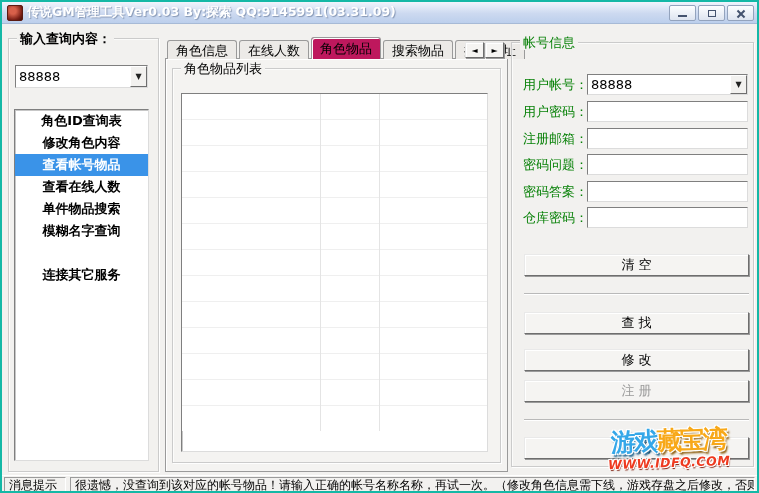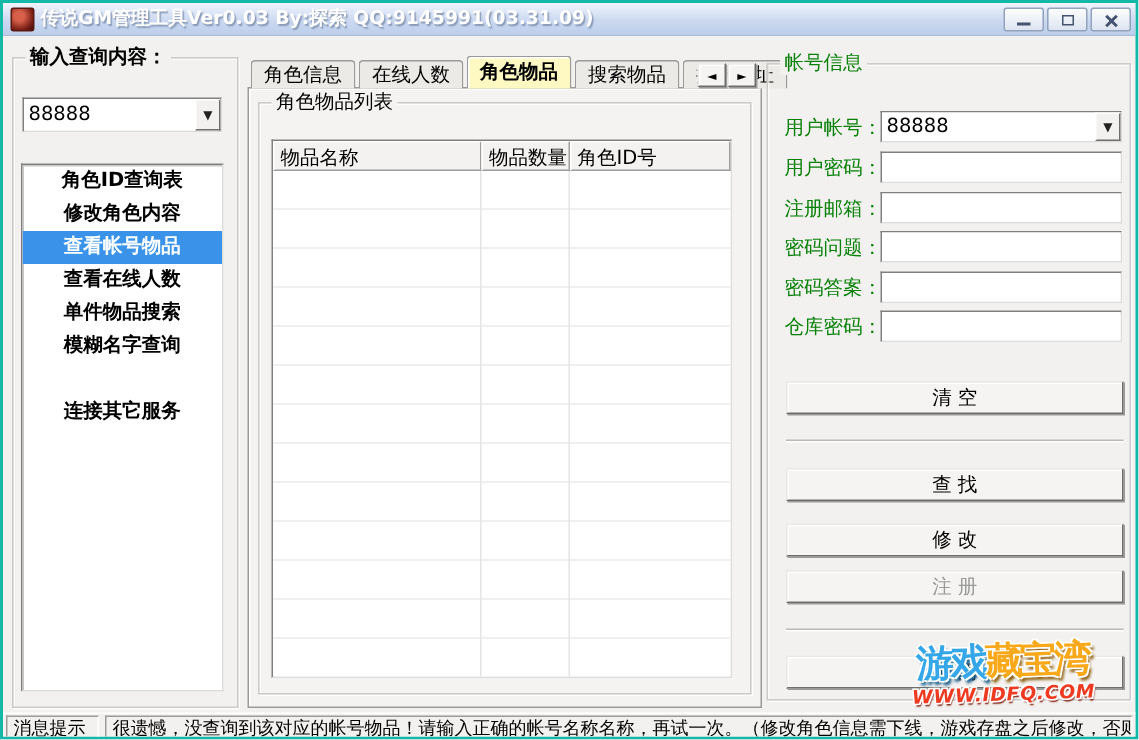--- a/index.html
+++ b/index.html
@@ -57,22 +57,22 @@
   .menu-list { position:absolute; left:12px; top:107px; width:135px; height:352px; overflow:hidden; }
   .menu-item { height:22px; line-height:22px; text-align:center; font-weight:bold; cursor:pointer;
                white-space:nowrap; }
   .menu-item.selected { background:#3a93e8; color:#fff; }
 
   
   .tabstrip { position:absolute; left:165px; top:38px; height:19px; display:flex; align-items:flex-end; }
   .tab { height:19px; line-height:19px; padding:0 8px; font-size:13px; background:#eceae7;
          border:1px solid #9a9a9a; border-bottom:none; border-radius:3px 3px 0 0; margin-right:2px;
          cursor:pointer; white-space:nowrap; }
-  .tab.active { height:22px; line-height:22px; background:#fef9c3; position:relative; z-index:5;
-                margin-top:-3px; box-shadow:inset 1px 1px 0 #fff;font-weight:bold; }
+  .tab.active { height:22px; line-height:22px; background:#be185d; position:relative; z-index:5;
+                margin-top:-3px; box-shadow:inset 1px 1px 0 #fff; }
   .tab-scrolls { position:absolute; left:463px; top:40px; display:flex; gap:1px; z-index:6; }
   .scrollbtn { width:19px; height:16px; font-size:8px; }
   .tabpage { position:absolute; left:163px; top:56px; width:343px; height:414px;
              border:1px solid #9a9a9a; background:#f4f3f1; box-shadow:inset 1px 1px 0 #fff; }
 
   .items-group { left:170px; top:66px; width:329px; height:395px; z-index:2; }
   .items-grouplabel { background:#f4f3f1; }
   .grid { position:absolute; left:179px; top:91px; width:307px; height:359px; z-index:3; }
   .grid-head { display:flex; height:20px; }
   .grid-head .hcell { background:#f3f2f0; border:1px solid; border-color:#fff #9d9d9d #9d9d9d #fff;
@@ -167,25 +167,20 @@
       </button>
     <button class="btn3d scrollbtn">
         <span>►</span>
       </button>
   </div>
 
   <div class="groupbox items-group">
     <span class="grouplabel items-grouplabel">角色物品列表</span>
   </div>
   <div class="sunken grid">
-    <div class="grid-head">
-      <div class="hcell" style="width:139px">物品名称</div>
-      <div class="hcell" style="width:59px">物品数量</div>
-      <div class="hcell" style="width:107px">角色ID号</div>
-    </div>
     <div class="grid-body">
       <div class="vline" style="left:138px"></div>
       <div class="vline" style="left:197px"></div>
     </div>
   </div>
 
   <div class="groupbox acct-group">
     <span class="grouplabel green">帐号信息</span>
   </div>
 

